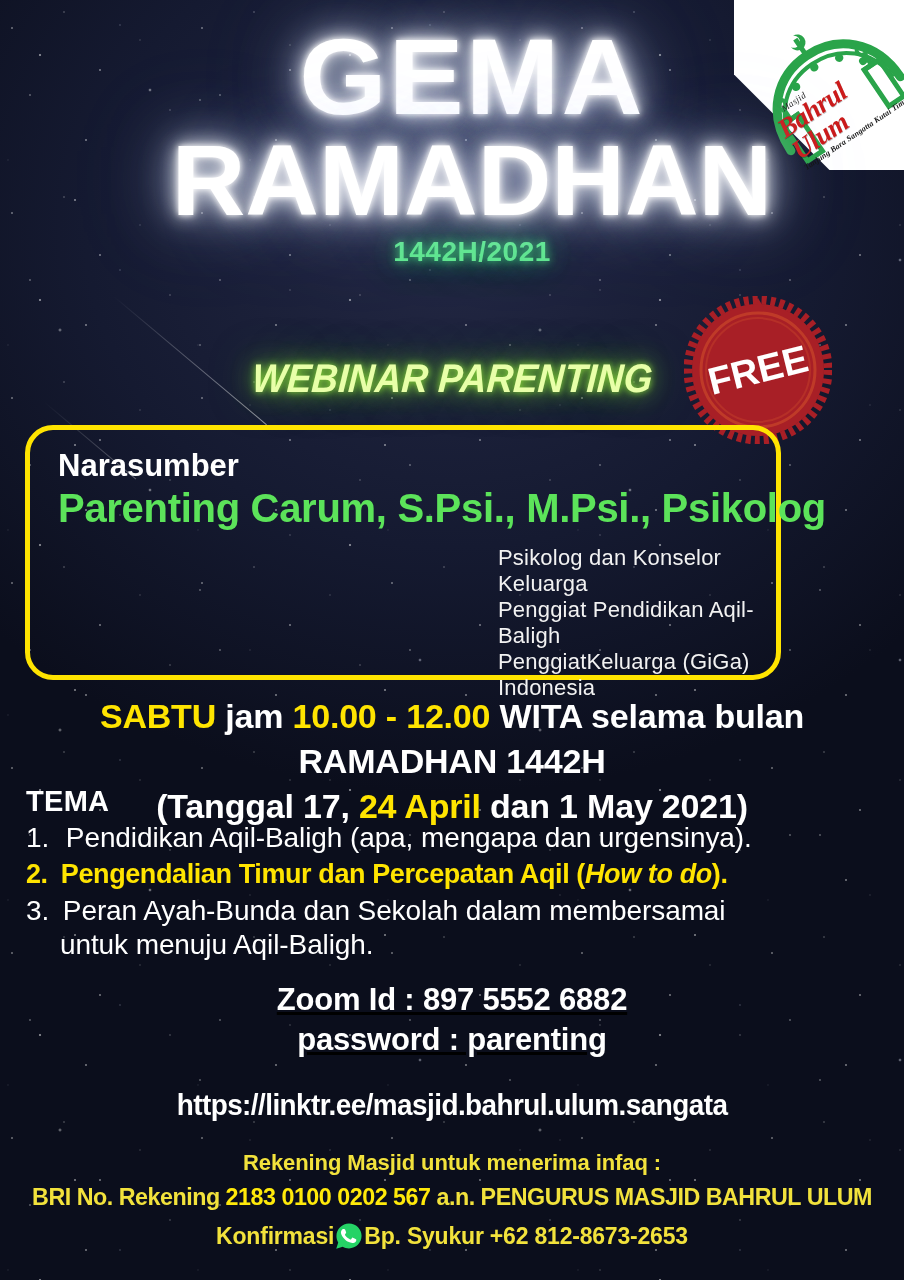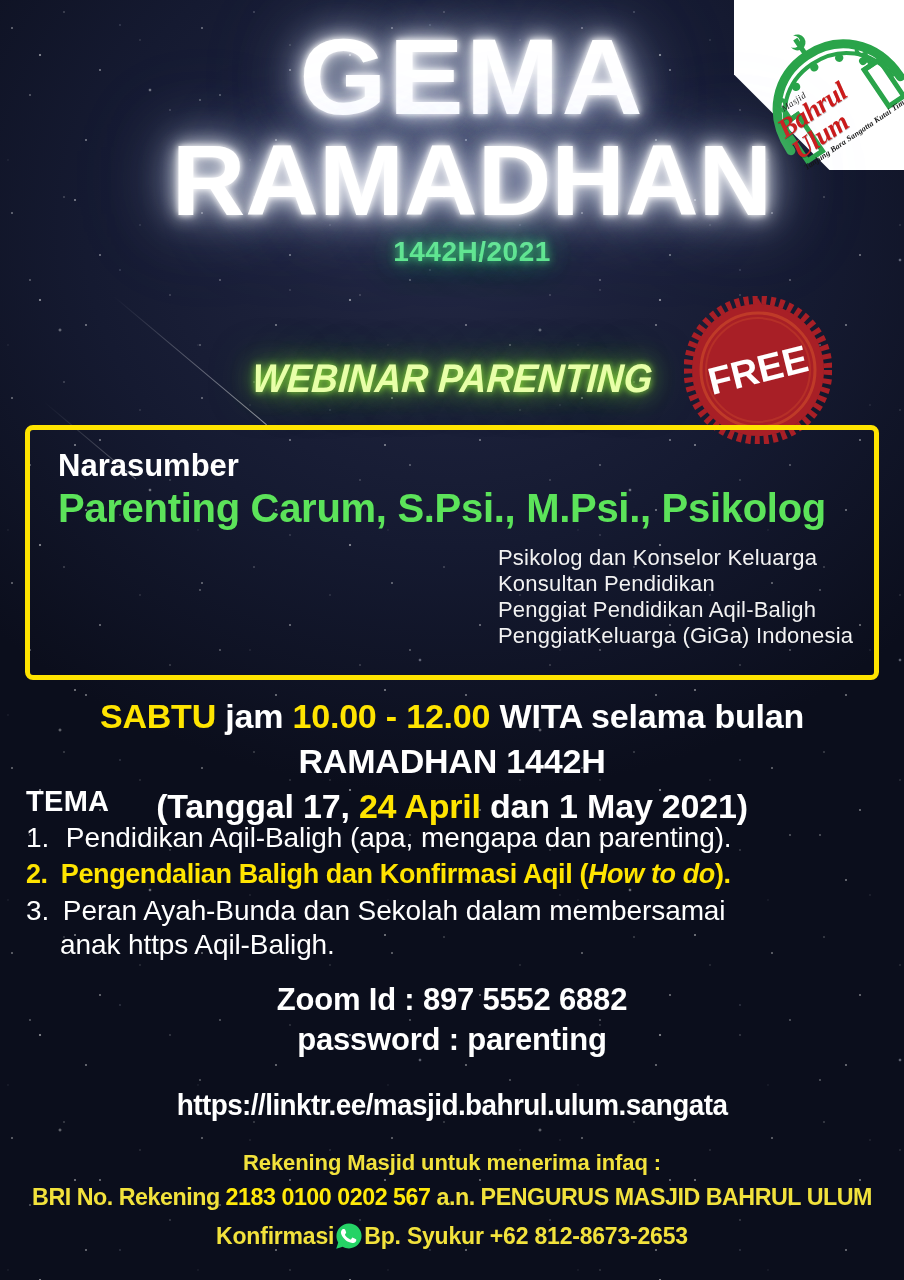--- a/index.html
+++ b/index.html
@@ -130,22 +130,22 @@
   }
   .free-badge svg{position:absolute; inset:0;}
   .free-badge .label{
     position:absolute; inset:0; display:flex; align-items:center; justify-content:center;
     font-family:"Liberation Sans", sans-serif; font-weight:700; font-size:38px;
     color:#fff; transform:rotate(-14deg); letter-spacing:0px;
   }
 
   
   .speaker-box{
-    position:absolute; left:25px; top:425px; width:854px; height:255px;
-    border:5px solid #ffe400; border-radius:8px;
+    position:absolute; left:25px; top:425px; width:756px; height:255px;
+    border:5px solid #ffe400; border-radius:28px;
     padding:18px 14px 10px 28px;
   }
   .narasumber{
     font-family:"Liberation Sans", sans-serif; font-weight:700;
     font-size:31px; color:#fff; letter-spacing:0px;
   }
   .speaker-name{
     font-family:"Liberation Sans", sans-serif; font-weight:700;
     font-size:40px; color:#5ce35a; letter-spacing:-.3px; margin-top:2px;
     white-space:nowrap;
@@ -180,21 +180,21 @@
     font-size:28px; color:#fff; line-height:1.22; margin-top:3px;
     letter-spacing:-.1px;
   }
   .tema li.hl{
     color:#ffe400; font-weight:700; font-size:27px; letter-spacing:-.4px;
   }
   .tema li.hl i{font-style:italic; font-weight:700;}
   .tema ul{margin:0; padding:0;}
 
   
-  .zoominfo{position:absolute; left:0; right:0; top:980px; text-align:center;}
+  .zoominfo{position:absolute; left:0; right:0; top:980px; text-align:center;text-decoration:underline;}
   .zoominfo div{
     font-family:"Liberation Sans", sans-serif; font-weight:700;
     font-size:31px; color:#fff; line-height:1.3; letter-spacing:-.2px;
   }
 
   
   .linkrow{position:absolute; left:0; right:0; top:1088px; text-align:center;}
   .linkrow span{
     font-family:"Liberation Sans", sans-serif; font-weight:700;
     font-size:30px; color:#fff; letter-spacing:-.6px; transform:scaleX(.93);
@@ -284,46 +284,45 @@
       <circle cx="74" cy="74" r="52" fill="none" stroke="#c34029" stroke-width="2" opacity=".5"></circle>
     </svg>
     <div class="label">FREE</div>
   </div>
 
   <div class="speaker-box">
     <div class="narasumber">Narasumber</div>
     <div class="speaker-name">Parenting Carum, S.Psi., M.Psi., Psikolog</div>
     <div class="creds">
       <div>Psikolog dan Konselor Keluarga</div>
-      <div>Konsultan Pendidikan</div>
       <div>Penggiat Pendidikan Aqil-Baligh</div>
       <div>PenggiatKeluarga (GiGa) Indonesia</div>
     </div>
   </div>
 
   <div class="schedule">
     <div class="line"><span class="y">SABTU</span><span> jam </span><span class="y">10.00 - 12.00</span><span> WITA selama bulan RAMADHAN 1442H</span></div>
     <div class="line"><span>(Tanggal 17, </span><span class="y">24 April</span><span> dan 1 May 2021)</span></div>
   </div>
 
   <div class="tema">
     <div class="tema-title">TEMA</div>
     <ul>
       <li>
         <span>1.</span>
-        <span style="margin-left:9px">Pendidikan Aqil-Baligh (apa, mengapa dan parenting).</span>
+        <span style="margin-left:9px">Pendidikan Aqil-Baligh (apa, mengapa dan urgensinya).</span>
       </li>
       <li class="hl">
         <span>2.</span>
-        <span style="margin-left:6px">Pengendalian Baligh dan Konfirmasi Aqil (</span><i>How to do</i><span>).</span>
+        <span style="margin-left:6px">Pengendalian Timur dan Percepatan Aqil (</span><i>How to do</i><span>).</span>
       </li>
       <li>
         <span>3.</span>
         <span style="margin-left:6px">Peran Ayah-Bunda dan Sekolah dalam membersamai</span>
-        <div style="margin-left:34px">anak https Aqil-Baligh.</div>
+        <div style="margin-left:34px">untuk menuju Aqil-Baligh.</div>
       </li>
     </ul>
   </div>
 
   <div class="zoominfo">
     <div>Zoom Id : 897 5552 6882</div>
     <div>password : parenting</div>
   </div>
 
   <div class="linkrow">

